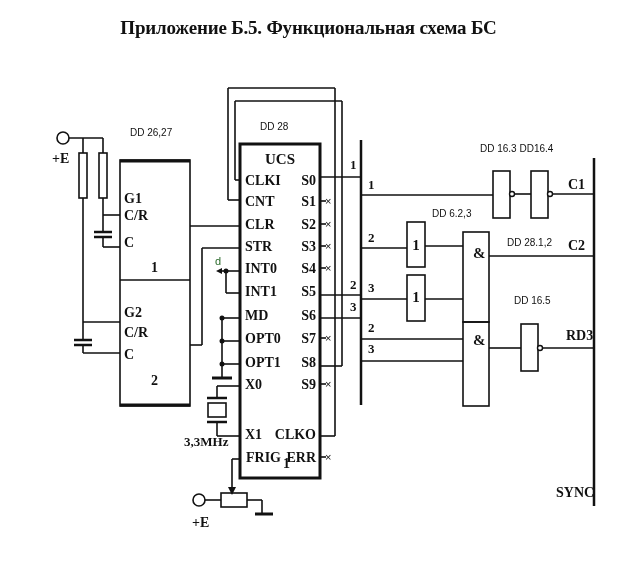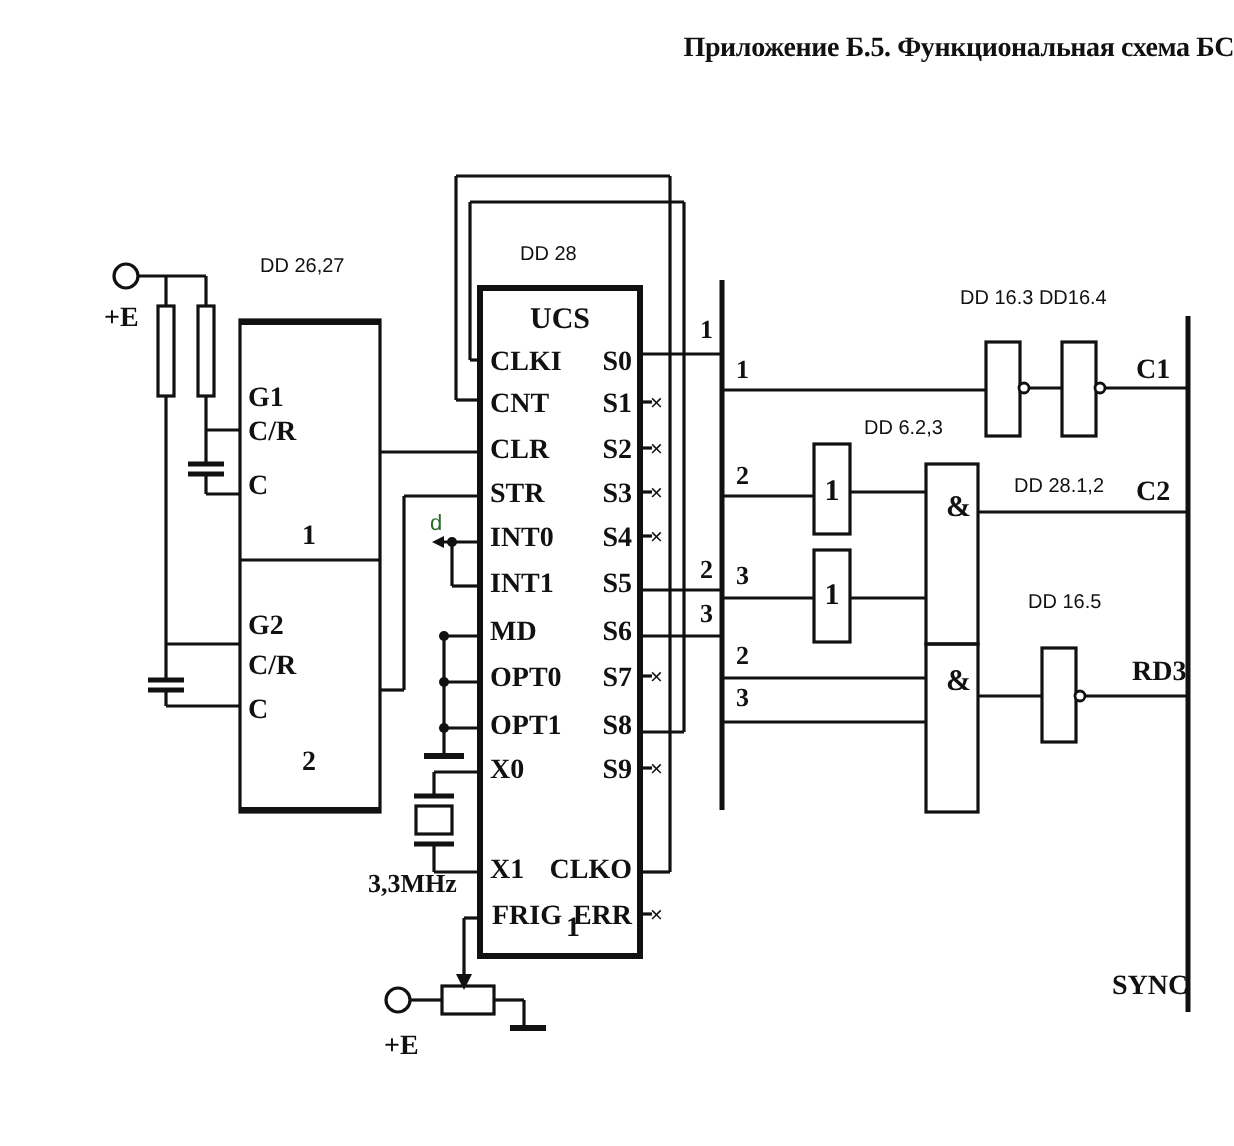--- a/index.html
+++ b/index.html
@@ -1,19 +1,19 @@
 <!DOCTYPE html>
 <html><head>
   <meta charset="utf-8">
   <style>
     html, body { margin: 0; padding: 0; background: #ffffff; }
     body { width: 617px; height: 573px; overflow: hidden; position: relative; }
     #title {
-      position: absolute; left: 0; top: 17px; width: 617px; text-align: right;
-      font-family: "Liberation Serif", serif; font-weight: bold; font-size: 14px;
+      position: absolute; left: 0; top: 17px; width: 617px; text-align: center;
+      font-family: "Liberation Serif", serif; font-weight: bold; font-size: 19px;
       color: #111; letter-spacing: -0.2px;
     }
     svg { position: absolute; left: 0; top: 0; }
     .wt { stroke: #111; stroke-width: 1.6; fill: none; }
     .boxh { stroke: #111; stroke-width: 3; fill: #fff; }
     .lbl { font-family: "Liberation Serif", serif; font-weight: bold; font-size: 14px; fill: #111; }
     .lbls { font-family: "Liberation Serif", serif; font-weight: bold; font-size: 13px; fill: #111; }
     .pin { font-family: "Liberation Serif", serif; font-weight: bold; font-size: 14px; fill: #111; }
     .chip { font-family: "Liberation Sans", sans-serif; font-size: 10px; fill: #111; }
     .gate { font-family: "Liberation Serif", serif; font-weight: bold; font-size: 15px; fill: #111; }

